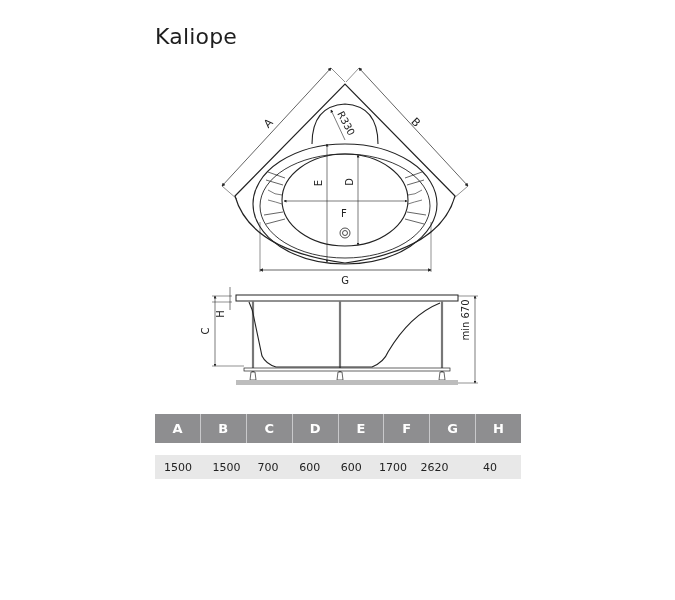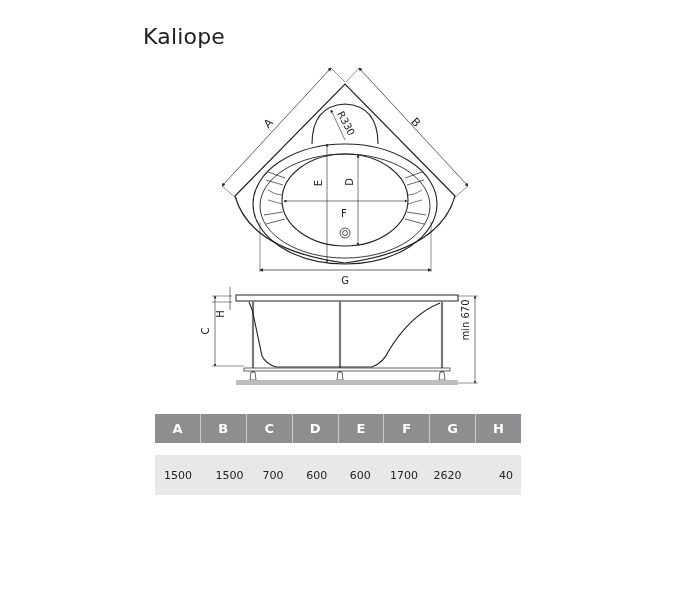--- a/index.html
+++ b/index.html
@@ -1,27 +1,27 @@
 <!DOCTYPE html>
 <html><head>
   <meta charset="utf-8">
   <style>
     html, body { margin: 0; padding: 0; background: #ffffff; }
     body { width: 675px; height: 600px; position: relative; overflow: hidden; font-family: "DejaVu Sans", sans-serif; }
-    .title { position: absolute; left: 143px; top: 24px; font-size: 22px; color: #1e1e1e; font-weight: normal; letter-spacing: 0.2px; }
+    .title { position: absolute; left: 155px; top: 24px; font-size: 22px; color: #1e1e1e; font-weight: normal; letter-spacing: 0.2px; }
     .drawing { position: absolute; left: 0; top: 0; }
     .spec-table { position: absolute; left: 155px; top: 414px; width: 366px; }
     .hdr-row, .val-row { display: flex; width: 366px; }
     .hdr-row { height: 29px; background: #8e8e90; }
     .hdr-cell { flex: 1; display: flex; align-items: center; justify-content: center; color: #ffffff; font-weight: bold; font-size: 13px; border-right: 1px solid #c9c9cb; }
     .hdr-cell:last-child { border-right: none; }
-    .val-row { margin-top: 12px; height: 40px; background: #e8e8e8; }
+    .val-row { margin-top: 12px; height: 24px; background: #e8e8e8; }
     .val-cell { flex: 1; display: flex; align-items: center; justify-content: center; color: #222; font-size: 11px; }
     .val-cell:first-child { justify-content: flex-start; padding-left: 9px; }
-    .val-cell:last-child { justify-content: flex-end; padding-right: 8px; }
+    .val-cell:last-child { justify-content: flex-end; padding-right: 24px; }
     svg text { font-family: "DejaVu Sans", sans-serif; fill: #222; }
   </style>
 </head>
 <body>
 
 <div class="title">Kaliope</div>
 
 <svg class="drawing" width="675" height="400" viewBox="0 0 675 400">
   <defs>
     <marker id="arr" viewBox="0 0 6 6" refX="5" refY="3" markerWidth="5" markerHeight="5" orient="auto-start-reverse">

